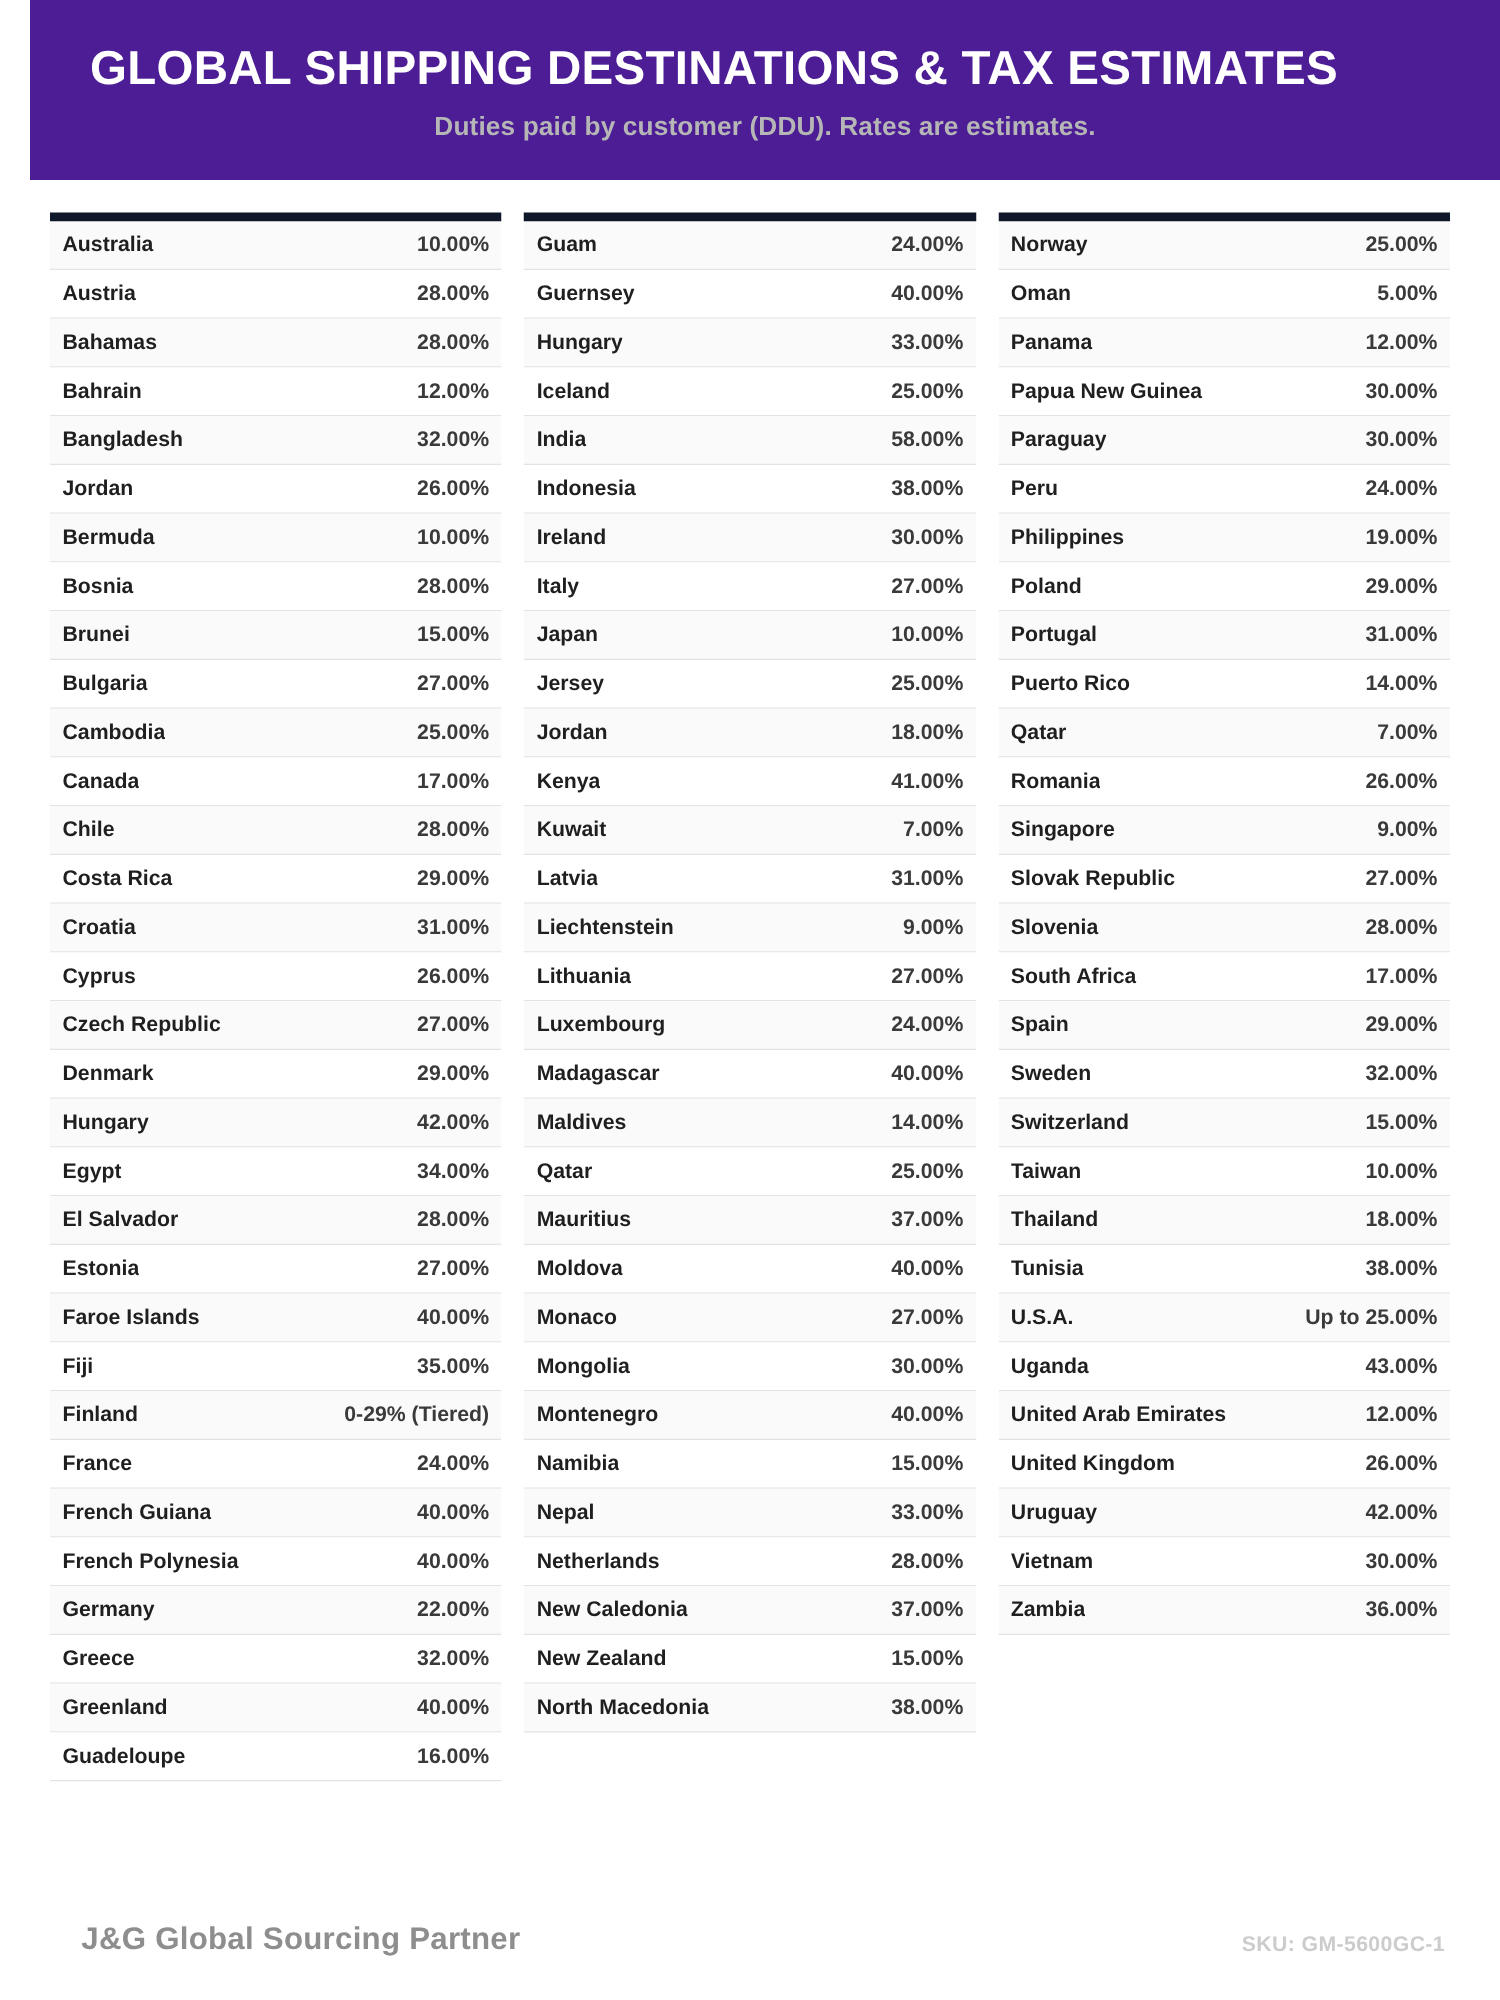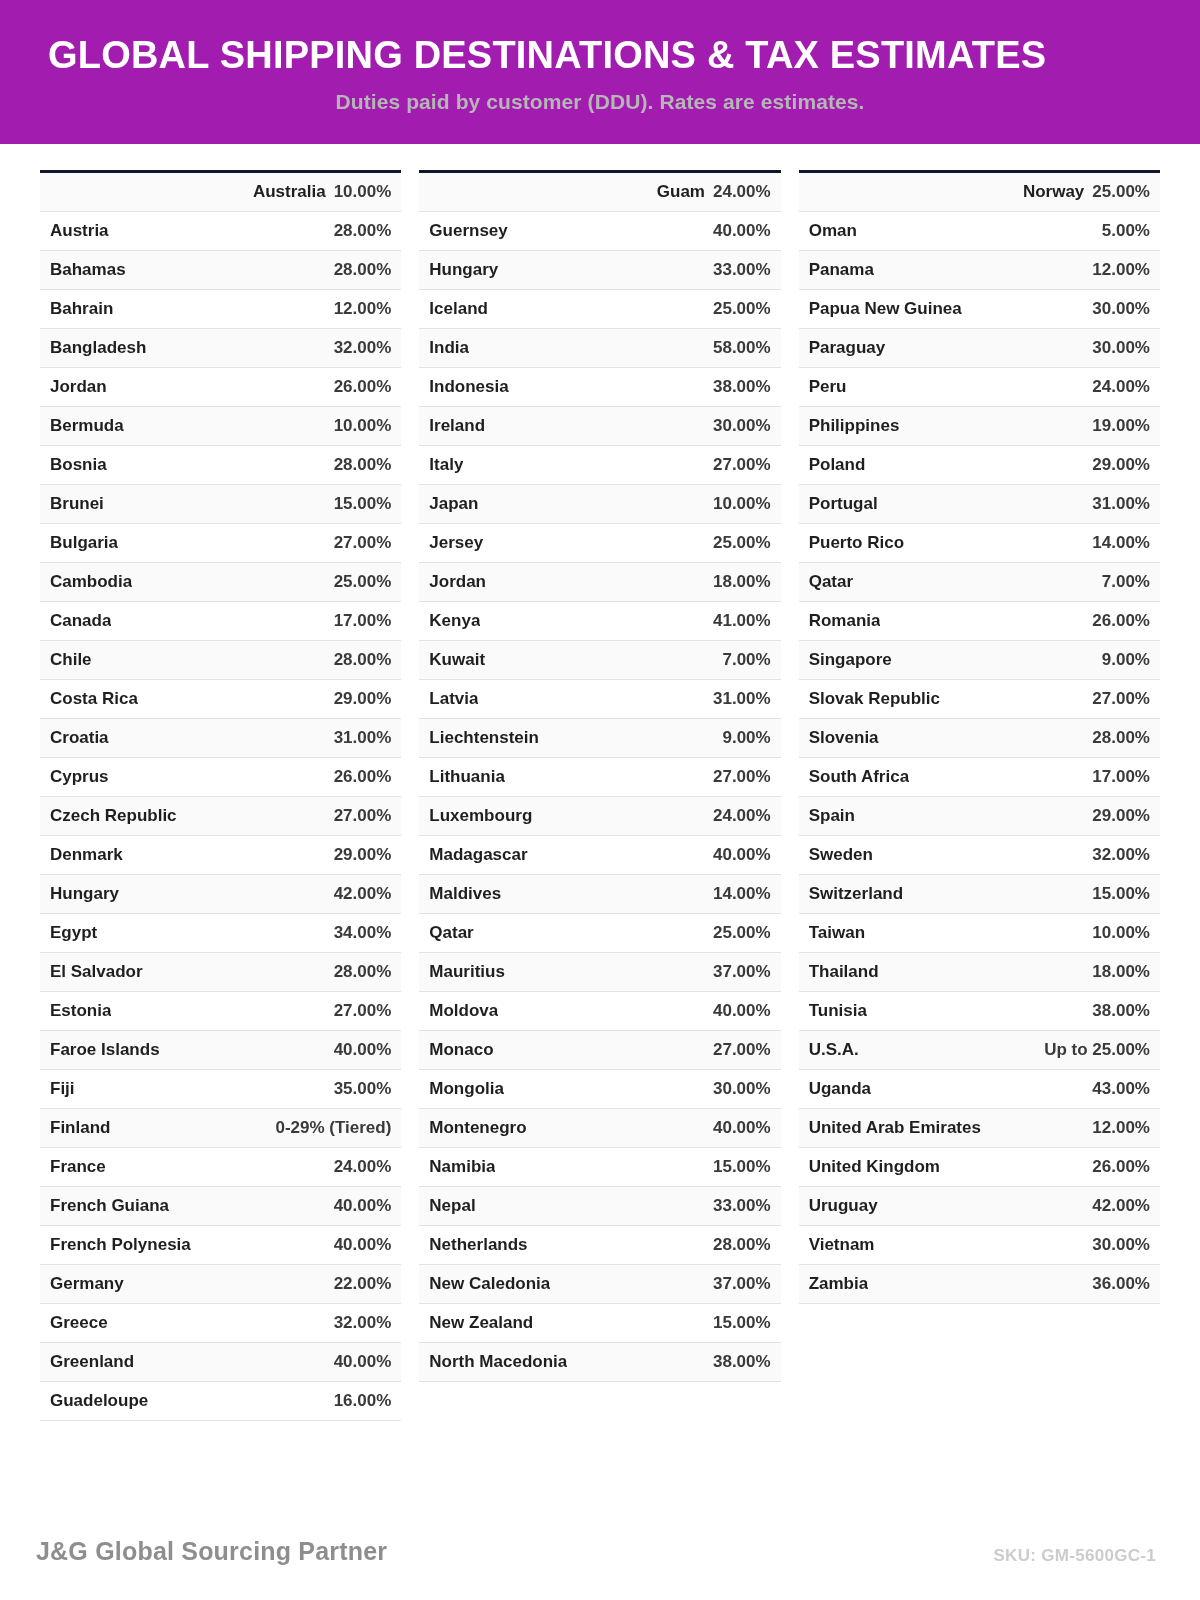--- a/index.html
+++ b/index.html
@@ -16,23 +16,24 @@
   }
   .page {
     width: 1200px;
     height: 1600px;
     position: relative;
     display: flex;
     flex-direction: column;
   }
   
   .header {
-    background: #a21caf;
+    background: #4c1d95;
     padding: 34px 48px 30px 48px;
     box-sizing: border-box;
+    margin-left: 24px;
   }
   .header h1 {
     margin: 0;
     font-size: 38px;
     line-height: 1.12;
     font-weight: bold;
     color: #ffffff;
     letter-spacing: 0.2px;
   }
   .header h2 {
@@ -68,43 +69,42 @@
     box-sizing: border-box;
     gap: 8px;
   }
   .row:nth-child(odd) {
     background: #fafafa;
   }
   .row:nth-child(even) {
     background: #ffffff;
   }
   .row:first-child {
-    border-top: 3px solid #0f172a;
-    justify-content: flex-end;
+    border-top: 7px solid #0f172a;
   }
   .country {
     font-size: 17px;
     font-weight: bold;
     color: #1f1f1f;
     white-space: nowrap;
     overflow: hidden;
     text-overflow: ellipsis;
   }
   .rate {
     font-size: 17px;
     font-weight: bold;
     color: #3a3a3a;
     white-space: nowrap;
     text-align: right;
     flex: 0 0 auto;
   }
   
   .footer {
     flex: 0 0 auto;
-    padding: 0 44px 34px 36px;
+    padding: 0 44px 34px 65px;
     box-sizing: border-box;
     display: flex;
     align-items: flex-end;
     justify-content: space-between;
   }
   .footer-brand {
     font-size: 25px;
     font-weight: bold;
     color: #8e8e8e;
     letter-spacing: 0.2px;

